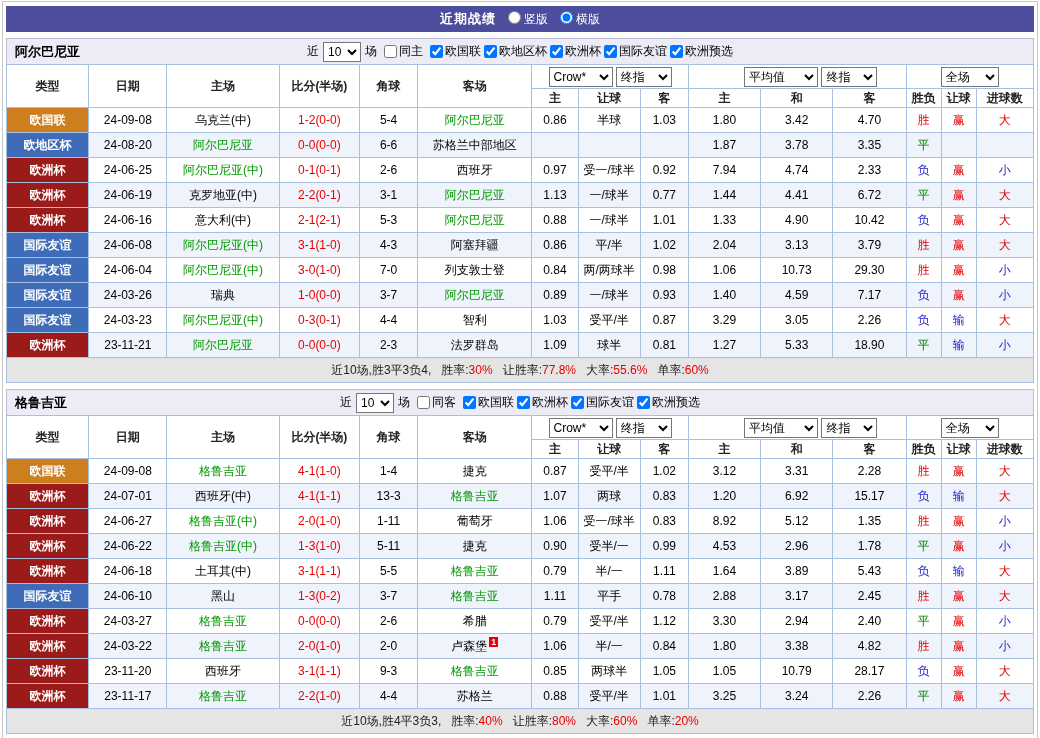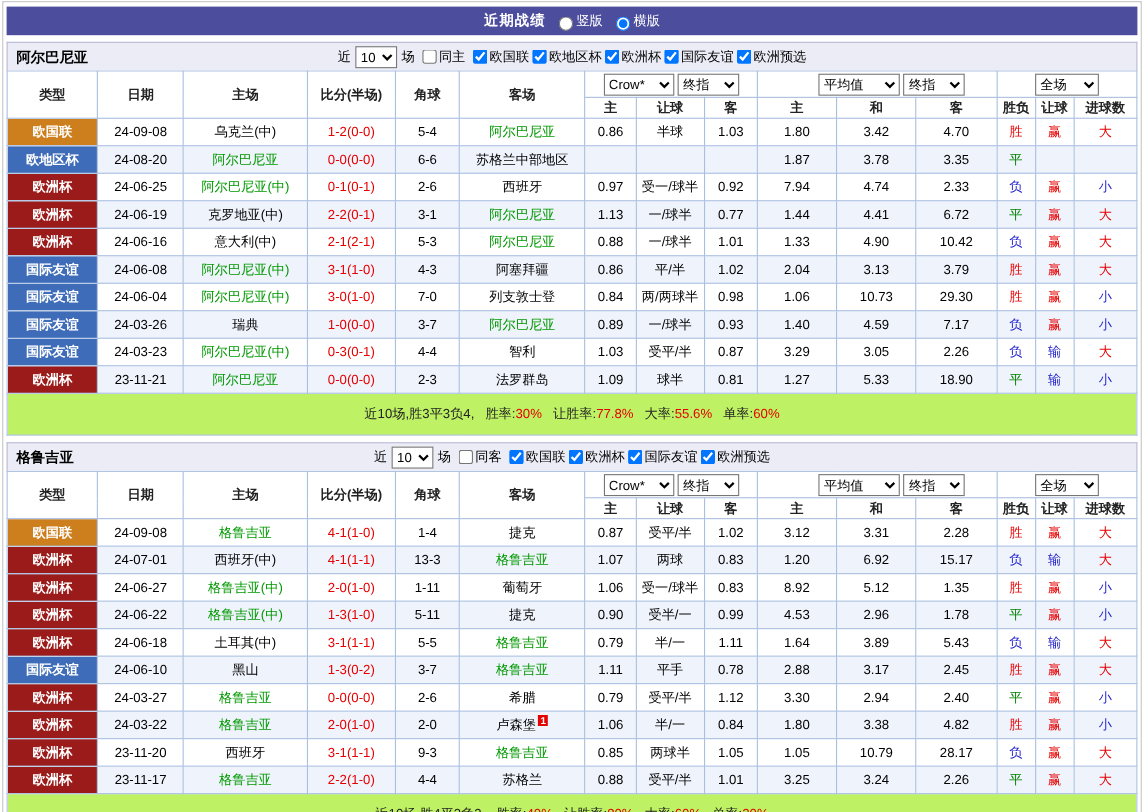--- a/index.html
+++ b/index.html
@@ -1,21 +1,21 @@
 <!DOCTYPE html>
 <html><head>
 <meta charset="utf-8">
 <style>
   * { box-sizing: border-box; }
   html,body { margin:0; padding:0; background:#fff; }
   body { font-family:"Liberation Sans","DejaVu Sans",sans-serif; font-size:12px; color:#000; }
   .page { width:1036px; margin:1px auto; border:1px solid #c6c6c6; padding:4px 3px; }
   .topbar { background:#4D4D9E; color:#fff; height:26px; display:flex; align-items:center; justify-content:center; gap:12px; }
   .topbar .title { font-weight:bold; font-size:13px; letter-spacing:1px; }
-  .radio-opt { display:inline-flex; align-items:flex-end; gap:3px; cursor:pointer; }
+  .radio-opt { display:inline-flex; align-items:flex-start; gap:3px; cursor:pointer; }
   .radio-opt input { margin:0; }
   .section { margin-top:6px; }
   .section-bar { position:relative; background:#ECECF7; border:1px solid #BBBBD6; border-bottom:none; height:26px; display:flex; align-items:center; justify-content:center; }
   .team-name { position:absolute; left:8px; font-weight:bold; font-size:13px; }
   .filters { display:flex; align-items:center; gap:4px; }
   select { font-family:inherit; font-size:12px; height:20px; background:#fff; }
   .sel-count { width:38px; }
   .sel-book { width:64px; }
   .sel-final { width:56px; }
   .sel-avg { width:74px;margin-left:27px; }
@@ -25,21 +25,21 @@
   table.results { width:100%; border-collapse:collapse; table-layout:fixed; }
   .results th, .results td { border:1px solid #A9BFE0; text-align:center; padding:0 2px; overflow:hidden; white-space:nowrap; }
   .results thead th { font-weight:bold; color:#222; background:#fff; }
   .results thead tr.dd-row th { height:24px; }
   .results thead tr.lbl-row th { height:19px; }
   .results tbody td { height:25px; }
   .results tbody tr:nth-child(even) { background:#EFF3FB; }
   .type-cell { color:#fff; font-weight:bold; }
   .score-cell { color:#E60000; }
   .focus-team { color:#009900; }
-  .summary-cell { height:38px; color:#222; background:#bef264;margin-left:22px; }
+  .summary-cell { height:25px; color:#222; background:#e5e5e5;margin-left:22px; }
   .sum-item { margin-left:10px; }
   .red-val { color:#E60000; }
   sup.card { background:#E60000; color:#fff; font-size:9px; font-weight:bold; padding:0 2px; margin-left:2px; }
 </style>
 </head>
 <body>
 
 <div class="page">
 
   <div class="topbar">

